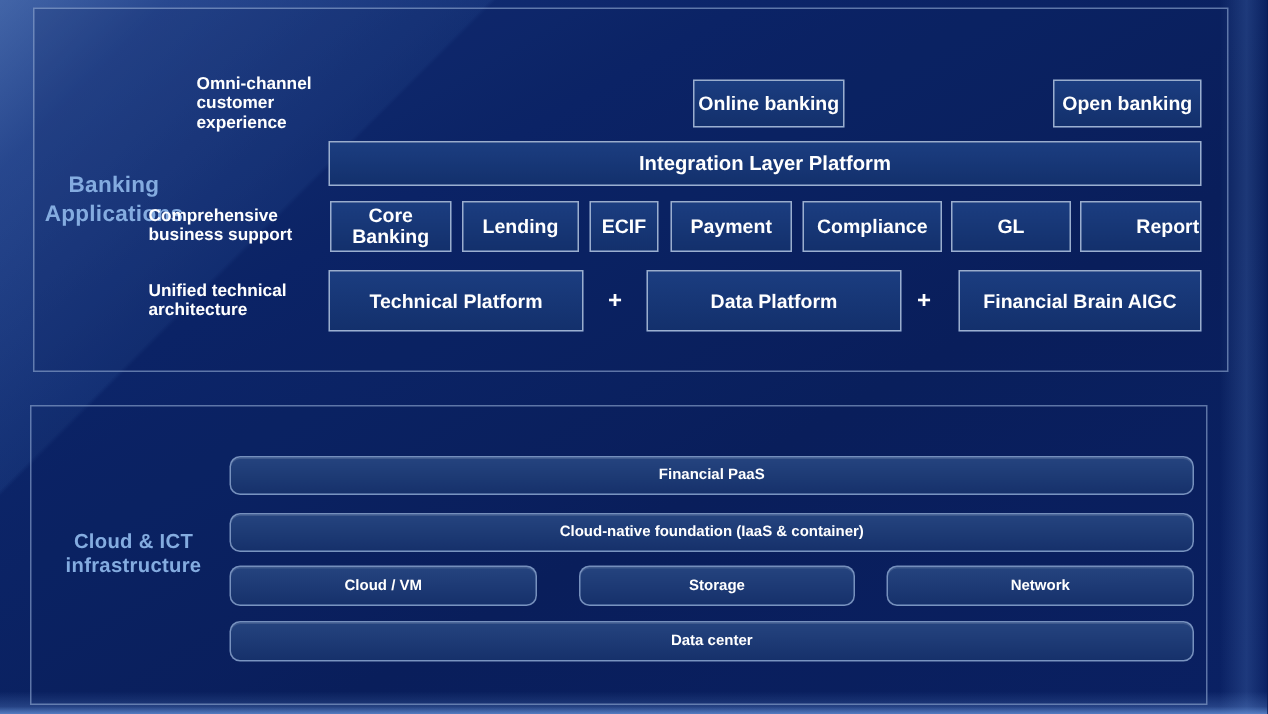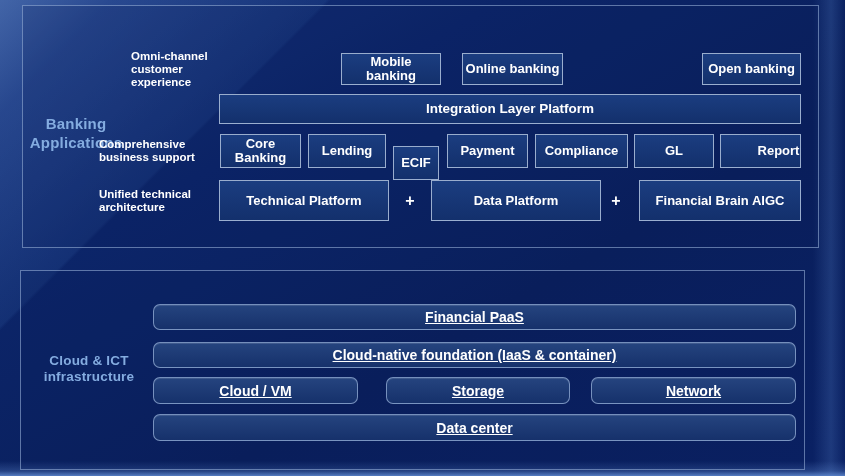--- a/index.html
+++ b/index.html
@@ -46,21 +46,21 @@
   .c0{left:195px;width:101px;}
   .c1{left:318px;width:100px;padding:0 14px;}
   .c2{left:439px;width:101px;padding:0 1px;}
   .c3{left:559px;width:100px;}
   .c4{left:679px;width:99px;padding:0 1px;}
   .ilp{left:196px;top:88px;width:582px;height:30px;font-size:13.5px;}
   
   .r2{top:128px;height:34px;}
   .s0{left:197px;width:81px;}
   .s1{left:285px;width:78px;}
-  .s2{left:370px;width:46px;margin-top:12px;}
+  .s2{left:370px;width:46px;}
   .s3{left:424px;width:81px;}
   .s4{left:512px;width:93px;}
   .s5{left:611px;width:80px;}
   .s6{left:697px;width:81px;padding-left:38px;}
   
   .r3{top:174px;height:41px;}
   .t0{left:196px;width:170px;}
   .t1{left:408px;width:170px;}
   .t2{left:616px;width:162px;}
   .plus{
@@ -68,22 +68,22 @@
     font-weight:bold;font-size:16px;display:flex;align-items:center;justify-content:center;
   }
   .p1{left:376px;}
   .p2{left:582px;}
   
   .rbx{
     position:absolute;box-sizing:border-box;border-radius:7px;
     border:1px solid rgba(150,175,215,0.75);
     background:linear-gradient(180deg,#25447f 0%,#16316b 100%);
     box-shadow:inset 0 1px 0 rgba(255,255,255,0.12);
-    color:#ffffff;font-weight:bold;font-size:14px;line-height:14px;
-    display:flex;align-items:center;justify-content:center;text-align:center;text-decoration:underline;
+    color:#ffffff;font-weight:bold;font-size:10px;line-height:14px;
+    display:flex;align-items:center;justify-content:center;text-align:center;
   }
   .paas{left:132px;top:33px;width:643px;height:26px;}
   .found{left:132px;top:71px;width:643px;height:26px;}
   .res{top:106px;height:27px;}
   .res0{left:132px;width:205px;}
   .res1{left:365px;width:184px;}
   .res2{left:570px;width:205px;}
   .dc{left:132px;top:143px;width:643px;height:27px;}
 </style>
 </head>
@@ -91,21 +91,20 @@
 
 <div class="stage">
 
   <section class="panel panel-banking">
     <div class="sec-title title-banking">Banking Applications</div>
 
     <div class="row-label lbl-omni">Omni-channel customer experience</div>
     <div class="row-label lbl-comp">Comprehensive business support</div>
     <div class="row-label lbl-unif">Unified technical architecture</div>
 
-    <div class="bx r1 c1">Mobile banking</div>
     <div class="bx r1 c2">Online banking</div>
     <div class="bx r1 c4">Open banking</div>
 
     <div class="bx ilp">Integration Layer Platform</div>
 
     <div class="bx r2 s0">Core Banking</div>
     <div class="bx r2 s1">Lending</div>
     <div class="bx r2 s2">ECIF</div>
     <div class="bx r2 s3">Payment</div>
     <div class="bx r2 s4">Compliance</div>

